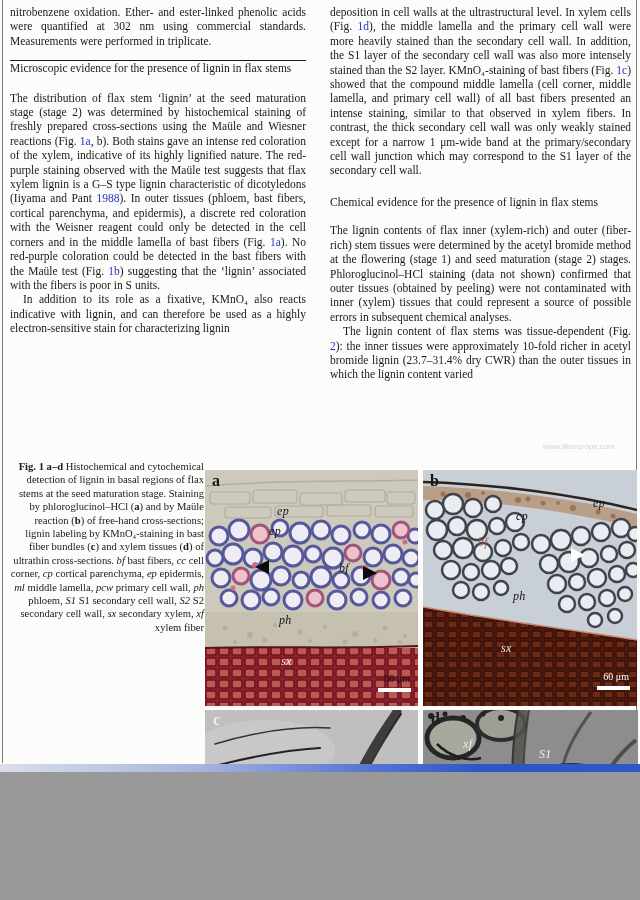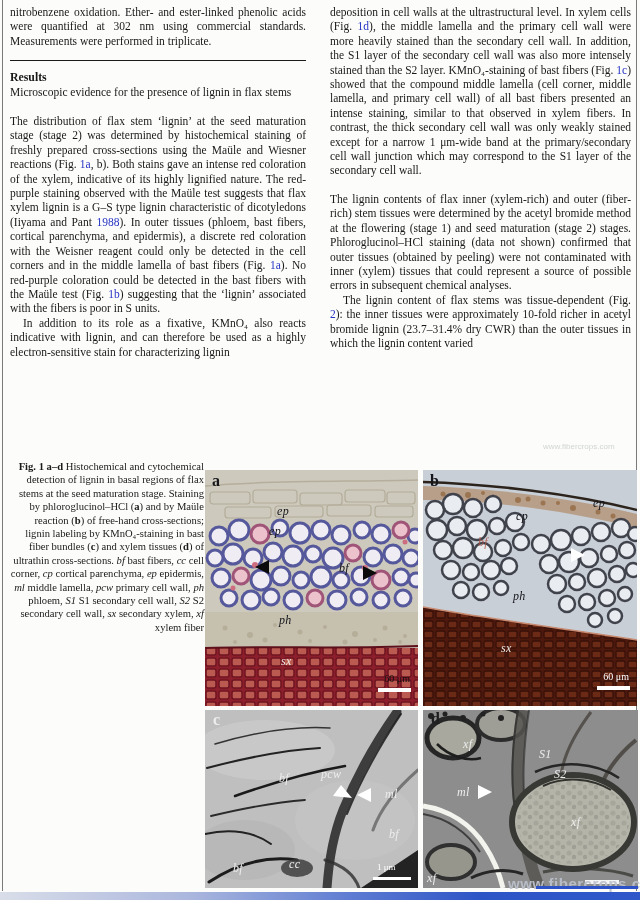--- a/index.html
+++ b/index.html
@@ -1,16 +1,16 @@
 <!DOCTYPE html>
 <html><head>
 <meta charset="utf-8">
 <style>
   html,body{margin:0;padding:0;background:#999;}
-  .page{position:relative;width:640px;height:900px;background:#fcfcfa;overflow:hidden;
+  .page{position:relative;width:640px;height:772px;background:#fcfcfa;overflow:hidden;
         font-family:"Liberation Serif","DejaVu Serif",serif;color:#191919;}
   .edge{position:absolute;top:0;bottom:9px;width:1px;background:#7a7a7a;}
   .edge.l{left:2px;} .edge.r{right:3px;}
   .col{position:absolute;font-size:11.5px;line-height:14.4px;text-align:justify;}
   .col-left{left:10px;top:5px;width:296px;}
   .col-right{left:330px;top:5px;width:301px;}
   .rule{border:0;border-top:1.3px solid #1a1a1a;margin:12px 0 0 0;}
   .h-results{font-weight:bold;font-size:11.8px;margin-top:9px;}
   .h-sub{}
   .para{margin:0;}
@@ -44,28 +44,28 @@
 </head>
 <body>
 
 <div class="page">
   <div class="edge l"></div>
   <div class="edge r"></div>
 
   <div class="col col-left">
     <p class="para">nitrobenzene oxidation. Ether- and ester-linked phenolic acids were quantified at 302 nm using commercial standards. Measurements were performed in triplicate.</p>
     <hr class="rule">
-    <div class="h-results">Results</div>
     <div class="h-sub">Microscopic evidence for the presence of lignin in flax stems</div>
     <p class="para mt"><span>The distribution of flax stem ‘lignin’ at the seed maturation stage (stage 2) was determined by histochemical staining of freshly prepared cross-sections using the Maüle and Wiesner reactions (Fig. </span><span class="seg-l">1a</span><span>, b). Both stains gave an intense red coloration of the xylem, indicative of its highly lignified nature. The red-purple staining observed with the Maüle test suggests that flax xylem lignin is a G–S type lignin characteristic of dicotyledons (Iiyama and Pant </span><span class="seg-l">1988</span><span>). In outer tissues (phloem, bast fibers, cortical parenchyma, and epidermis), a discrete red coloration with the Weisner reagent could only be detected in the cell corners and in the middle lamella of bast fibers (Fig. </span><span class="seg-l">1a</span><span>). No red-purple coloration could be detected in the bast fibers with the Maüle test (Fig. </span><span class="seg-l">1b</span><span>) suggesting that the ‘lignin’ associated with the fibers is poor in S units.</span></p>
     <p class="para indent">In addition to its role as a fixative, KMnO₄ also reacts indicative with lignin, and can therefore be used as a highly electron-sensitive stain for characterizing lignin</p>
   </div>
 
   <div class="col col-right">
     <p class="para"><span>deposition in cell walls at the ultrastructural level. In xylem cells (Fig. </span><span class="seg-l">1d</span><span>), the middle lamella and the primary cell wall were more heavily stained than the secondary cell wall. In addition, the S1 layer of the secondary cell wall was also more intensely stained than the S2 layer. KMnO₄-staining of bast fibers (Fig. </span><span class="seg-l">1c</span><span>) showed that the compound middle lamella (cell corner, middle lamella, and primary cell wall) of all bast fibers presented an intense staining, similar to that observed in xylem fibers. In contrast, the thick secondary cell wall was only weakly stained except for a narrow 1 μm-wide band at the primary/secondary cell wall junction which may correspond to the S1 layer of the secondary cell wall.</span></p>
+    <div class="h-sub" style="margin-top:17px;">Chemical evidence for the presence of lignin in flax stems</div>
     <p class="para" style="margin-top:14px;">The lignin contents of flax inner (xylem-rich) and outer (fiber-rich) stem tissues were determined by the acetyl bromide method at the flowering (stage 1) and seed maturation (stage 2) stages. Phloroglucinol–HCl staining (data not shown) confirmed that outer tissues (obtained by peeling) were not contaminated with inner (xylem) tissues that could represent a source of possible errors in subsequent chemical analyses.</p>
     <p class="para indent"><span>The lignin content of flax stems was tissue-dependent (Fig. </span><span class="seg-l">2</span><span>): the inner tissues were approximately 10-fold richer in acetyl bromide lignin (23.7–31.4% dry CWR) than the outer tissues in which the lignin content varied</span></p>
   </div>
 
   <div class="caption"><span class="seg-b">Fig. 1 a–d</span><span> Histochemical and cytochemical detection of lignin in basal regions of flax stems at the seed maturation stage. Staining by phloroglucinol–HCl (</span><span class="seg-b">a</span><span>) and by Maüle reaction (</span><span class="seg-b">b</span><span>) of free-hand cross-sections; lignin labeling by KMnO₄-staining in bast fiber bundles (</span><span class="seg-b">c</span><span>) and xylem tissues (</span><span class="seg-b">d</span><span>) of ultrathin cross-sections. </span><span class="seg-i">bf</span><span> bast fibers, </span><span class="seg-i">cc</span><span> cell corner, </span><span class="seg-i">cp</span><span> cortical parenchyma, </span><span class="seg-i">ep</span><span> epidermis, </span><span class="seg-i">ml</span><span> middle lamella, </span><span class="seg-i">pcw</span><span> primary cell wall, </span><span class="seg-i">ph</span><span> phloem, </span><span class="seg-i">S1</span><span> S1 secondary cell wall, </span><span class="seg-i">S2</span><span> S2 secondary cell wall, </span><span class="seg-i">sx</span><span> secondary xylem, </span><span class="seg-i">xf</span><span> xylem fiber</span></div>
 
   <div class="wm-top">www.fibercrops.com</div>
 
   <div class="panel pa">
     <svg viewBox="0 0 213 236" preserveAspectRatio="none">

